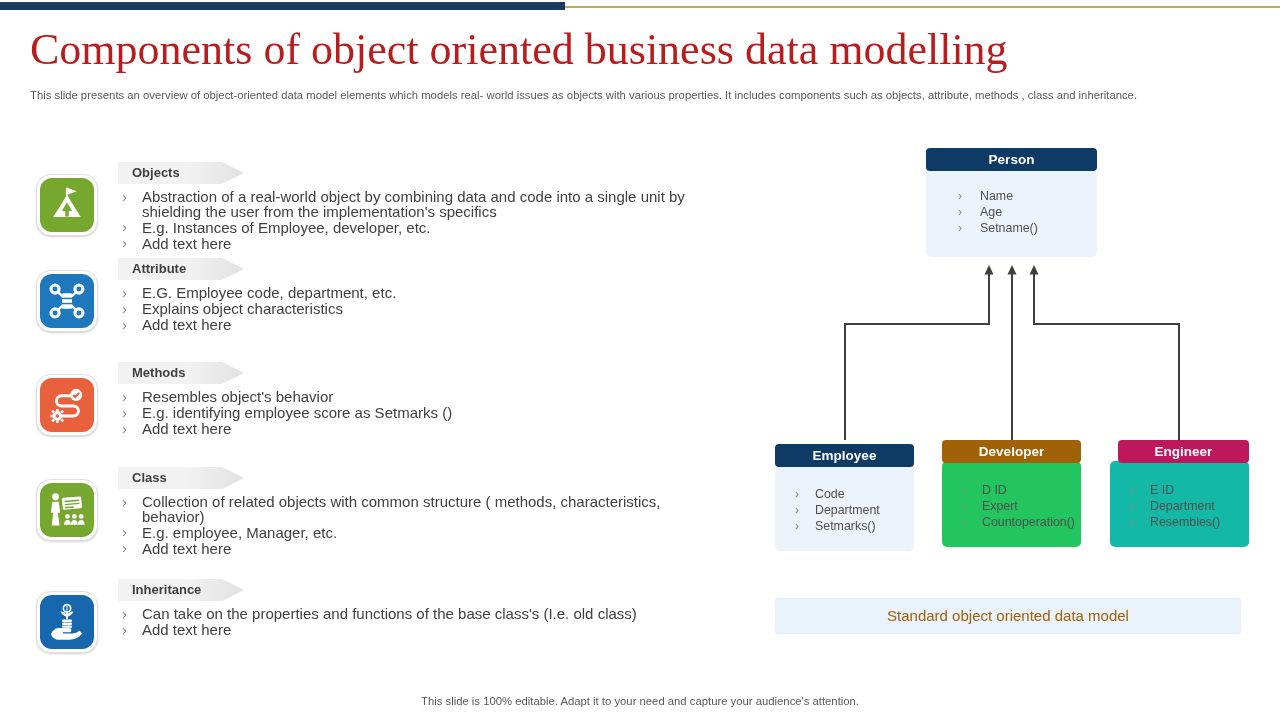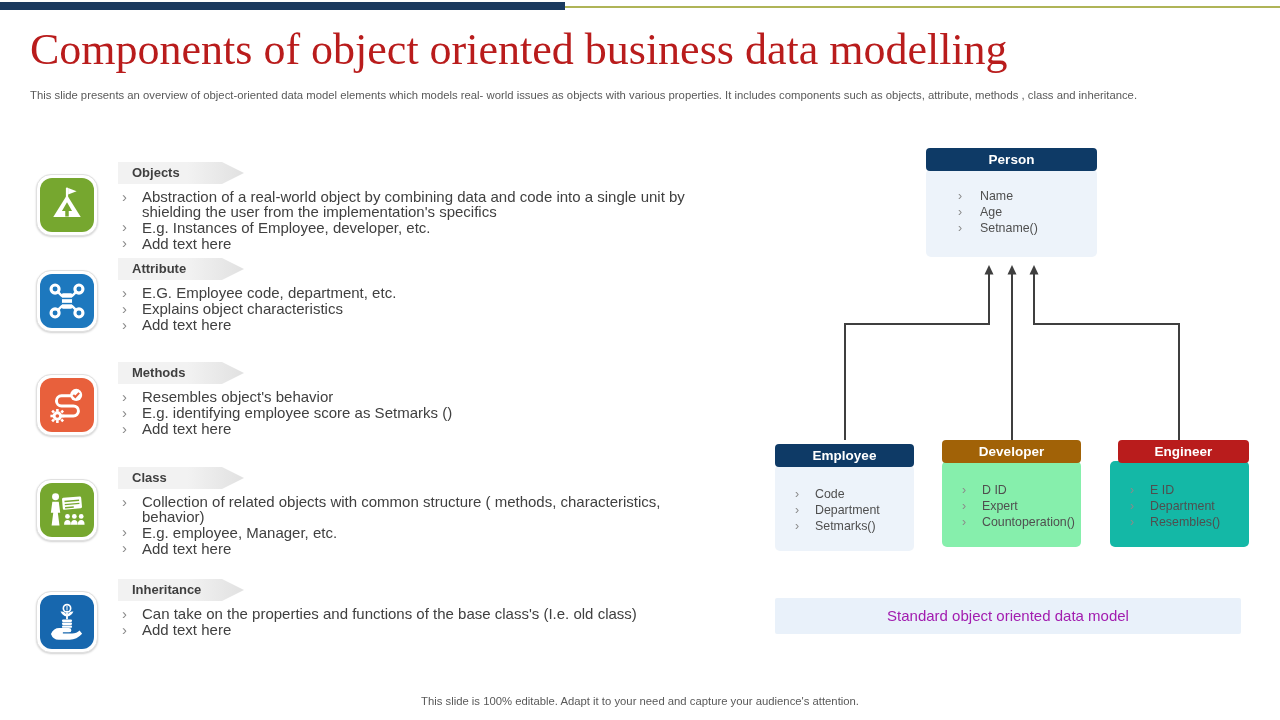--- a/index.html
+++ b/index.html
@@ -55,21 +55,21 @@
   .child-box .dbody { height:86px; padding:21px 4px 8px 20px; }
   .child-box .dbody li { padding-left:20px; }
   .box-employee  { left:775px;  top:432px; width:139px;margin-top:12px; }
   .box-developer { left:942px;  top:440px; width:139px; }
   .box-engineer  { left:1110px; top:440px; width:139px; }
 
   .connectors { position:absolute; left:770px; top:258px; width:484px; height:184px; }
 
   .caption { position:absolute; left:775px; top:598px; width:466px; height:36px;
              border-radius:2px; text-align:center; line-height:36px;
-             font-size:15px; color:#a21caf; }
+             font-size:15px; color:#a16207; }
 
   .footer { position:absolute; left:0; top:695px; width:1280px; text-align:center;
             font-size:11.3px; color:#595959; }
 </style>
 </head>
 <body>
 
 <div class="slide">
 
   <div class="topbar-navy" style="background-color: rgb(27, 58, 95); --icon-color: #1B3A5F;"></div>
@@ -254,29 +254,29 @@
       <li>Code</li>
       <li>Department</li>
       <li>Setmarks()</li>
     </ul>
   </div>
 
   <div class="dbox child-box box-developer">
     <div class="dhead" style="background-color: #a16207; --icon-color: #0E3A66;">
       <span>Developer</span>
     </div>
-    <ul class="dbody" style="background-color: #86efac; --icon-color: #EDF3FA;">
+    <ul class="dbody" style="background-color: #22c55e; --icon-color: #EDF3FA;">
       <li>D ID</li>
       <li>Expert</li>
       <li>Countoperation()</li>
     </ul>
   </div>
 
   <div class="dbox child-box box-engineer">
-    <div class="dhead" style="background-color: #b91c1c; margin-left: 8px; --icon-color: #0E3A66;">
+    <div class="dhead" style="background-color: #be185d; margin-left: 8px; --icon-color: #0E3A66;">
       <span>Engineer</span>
     </div>
     <ul class="dbody" style="background-color: #14b8a6; --icon-color: #EDF3FA;">
       <li>E ID</li>
       <li>Department</li>
       <li>Resembles()</li>
     </ul>
   </div>
 
   <div class="caption" style="background-color: rgb(233, 241, 250); --icon-color: #E9F1FA;">

